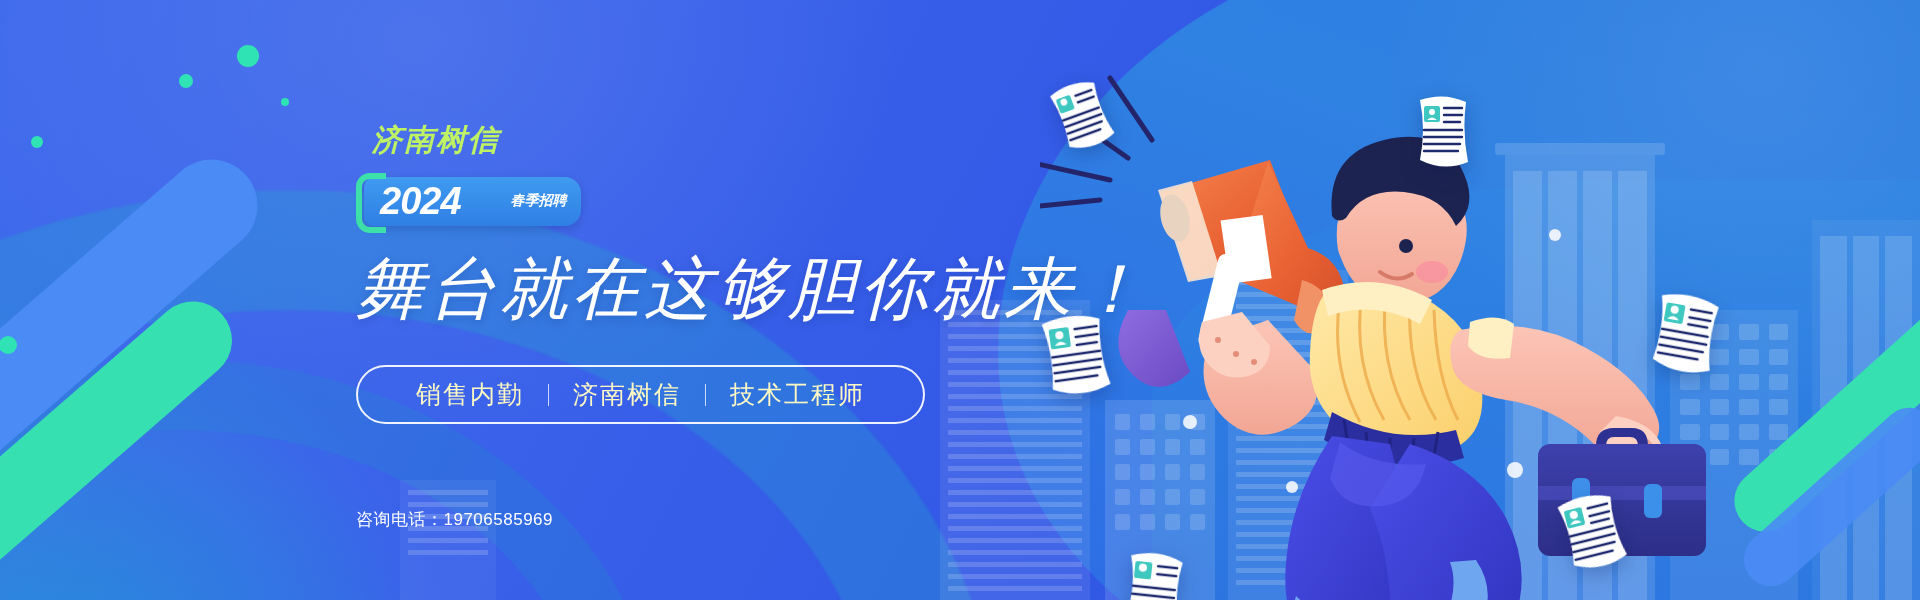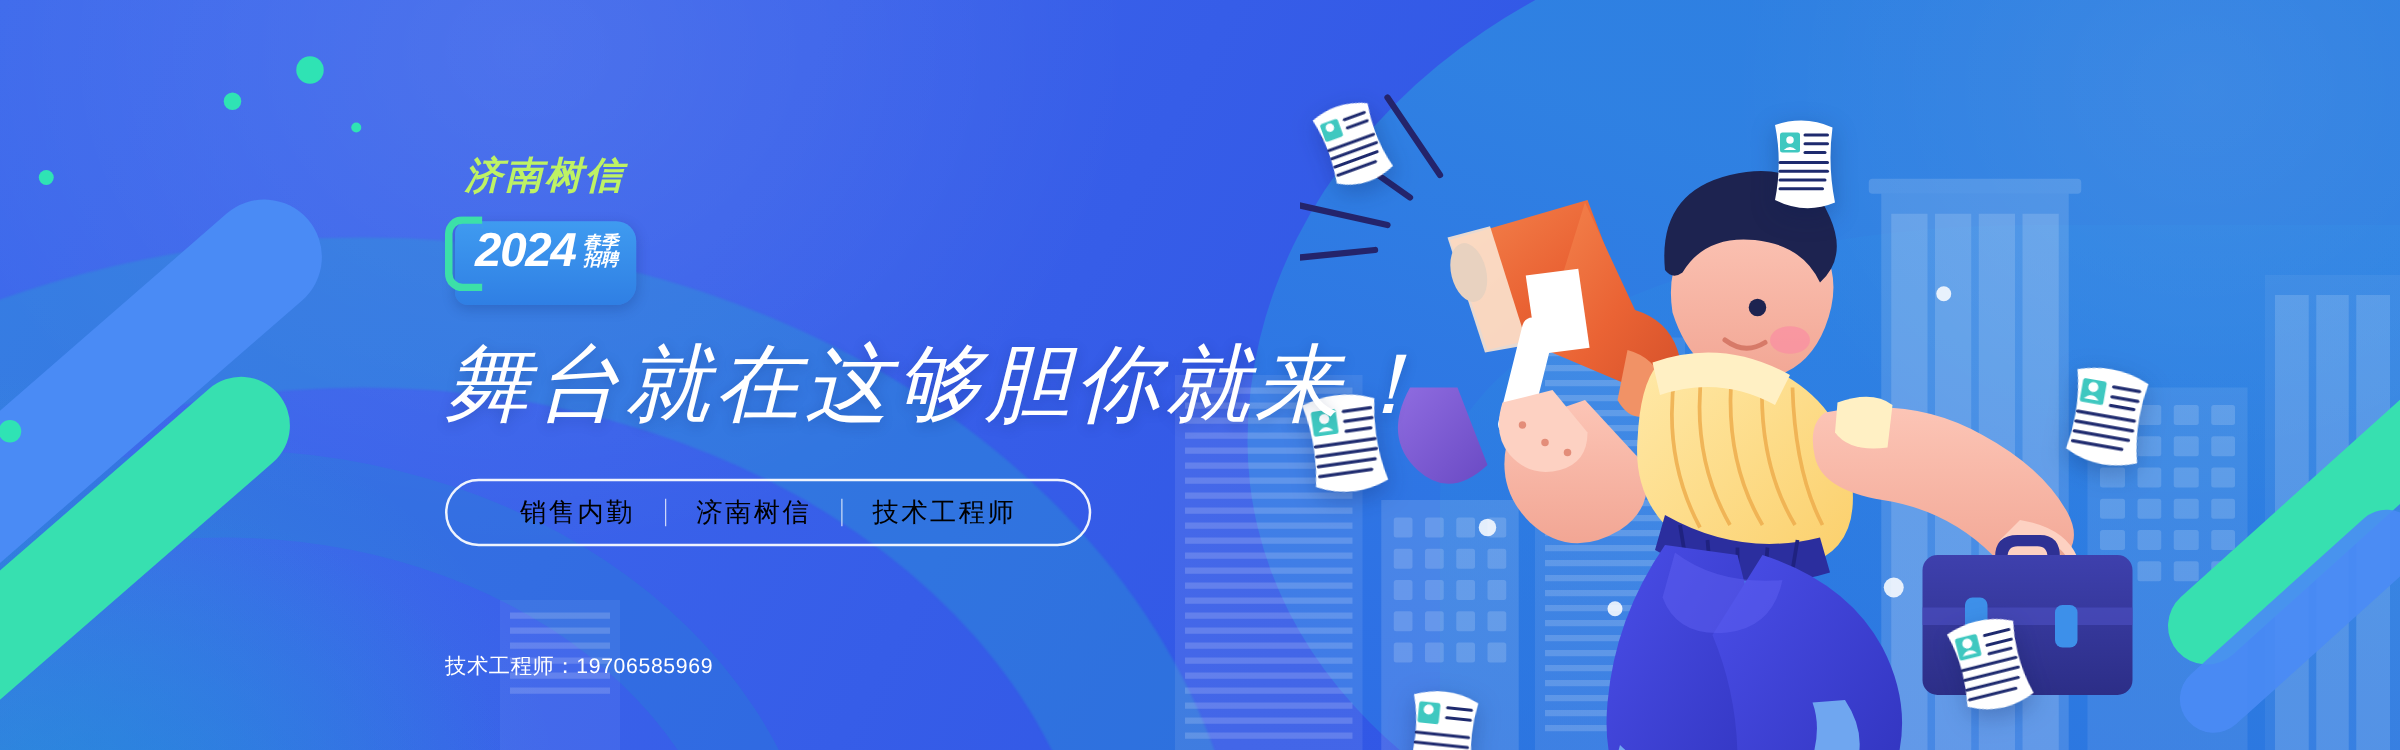--- a/index.html
+++ b/index.html
@@ -225,21 +225,21 @@
     margin-bottom: 16px;
     padding-left: 8px;
   }
   .year-badge {
     position: relative;
     display: inline-flex;
     align-items: center;
     gap: 6px;
     background: linear-gradient(180deg, #3f9bf0 0%, #2f7fe4 100%);
     border-radius: 10px 16px 16px 10px;
-    padding: 5px 14px 24px 16px;
+    padding: 5px 14px 6px 16px;
     box-shadow: 0 3px 10px rgba(8,30,90,.22);
   }
   .year-badge::before {
     content: "";
     position: absolute;
     left: -8px;
     top: -4px;
     width: 24px;
     height: 48px;
     border-left: 6px solid #3ce0a8;
@@ -251,27 +251,28 @@
   .year-num {
     font-size: 38px;
     font-weight: 700;
     font-style: italic;
     color: #ffffff;
     letter-spacing: -1px;
     line-height: 1;
   }
   .season-stack {
     display: flex;
-    flex-direction: column;
+    flex-direction: row;
     line-height: 1.02;
     font-size: 14px;
     font-weight: 700;
     font-style: italic;
     color: #ffffff;
     padding-bottom: 2px;
+    margin-left: 44px;
   }
   .subhead {
     margin-top: 18px;
     font-size: 68px;
     font-style: italic;
     font-weight: 400;
     color: #ffffff;
     letter-spacing: 4px;
     white-space: nowrap;
     text-shadow: 0 3px 10px rgba(10,30,90,.22);
@@ -279,22 +280,22 @@
   .jobs-pill {
     margin-top: 30px;
     display: inline-flex;
     align-items: center;
     border: 2px solid rgba(255,255,255,.92);
     border-radius: 999px;
     padding: 11px 34px;
     gap: 0;
   }
   .job-tag {
-    font-size: 21px;
-    color: #000000;
+    font-size: 25px;
+    color: #fef9c3;
     letter-spacing: 2px;
     padding: 0 24px;
     white-space: nowrap;
   }
   .job-sep {
     width: 1px;
     height: 22px;
     background: rgba(255,255,255,.75);
   }
   .contact {
@@ -733,16 +734,16 @@
 
     <div class="jobs-pill">
       <span class="job-tag">销售内勤</span>
       <span class="job-sep"></span>
       <span class="job-tag">济南树信</span>
       <span class="job-sep"></span>
       <span class="job-tag">技术工程师</span>
     </div>
 
     <div class="contact">
-      <span><span>技术工程师：</span><span>19706585969</span></span>
+      <span><span>咨询电话：</span><span>19706585969</span></span>
     </div>
   </div>
 </div>
 
 </body></html>

